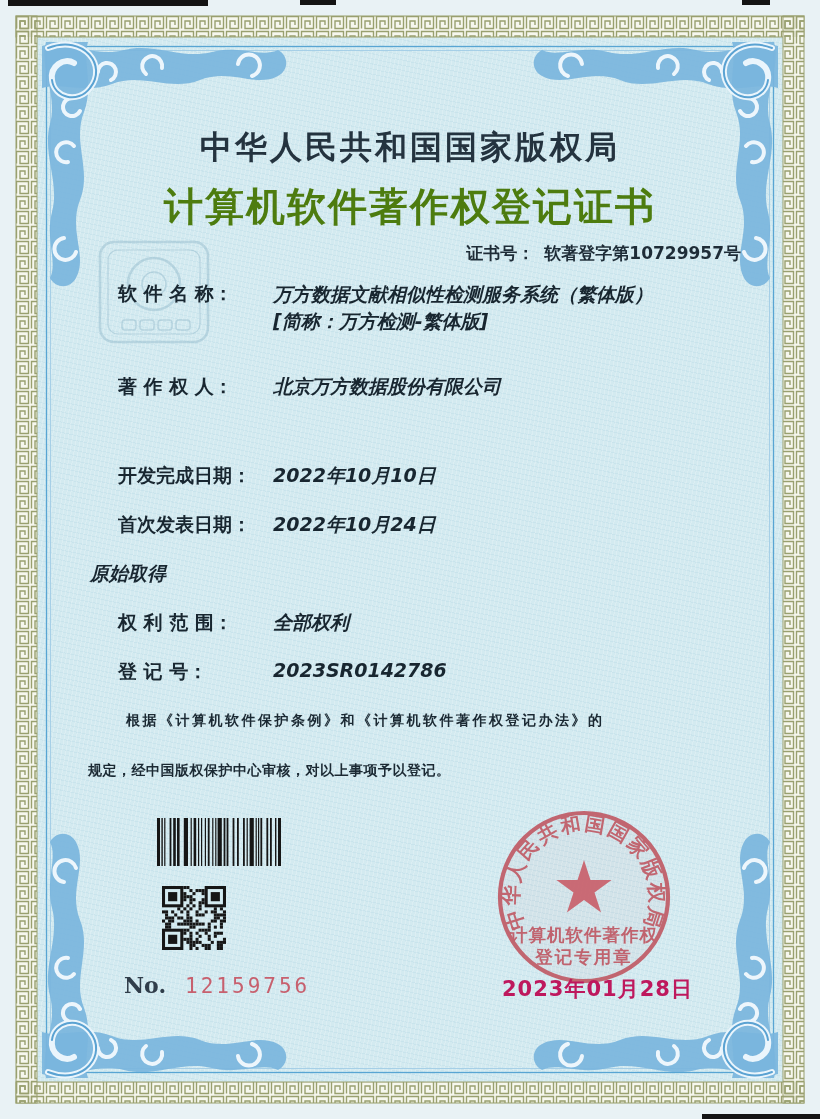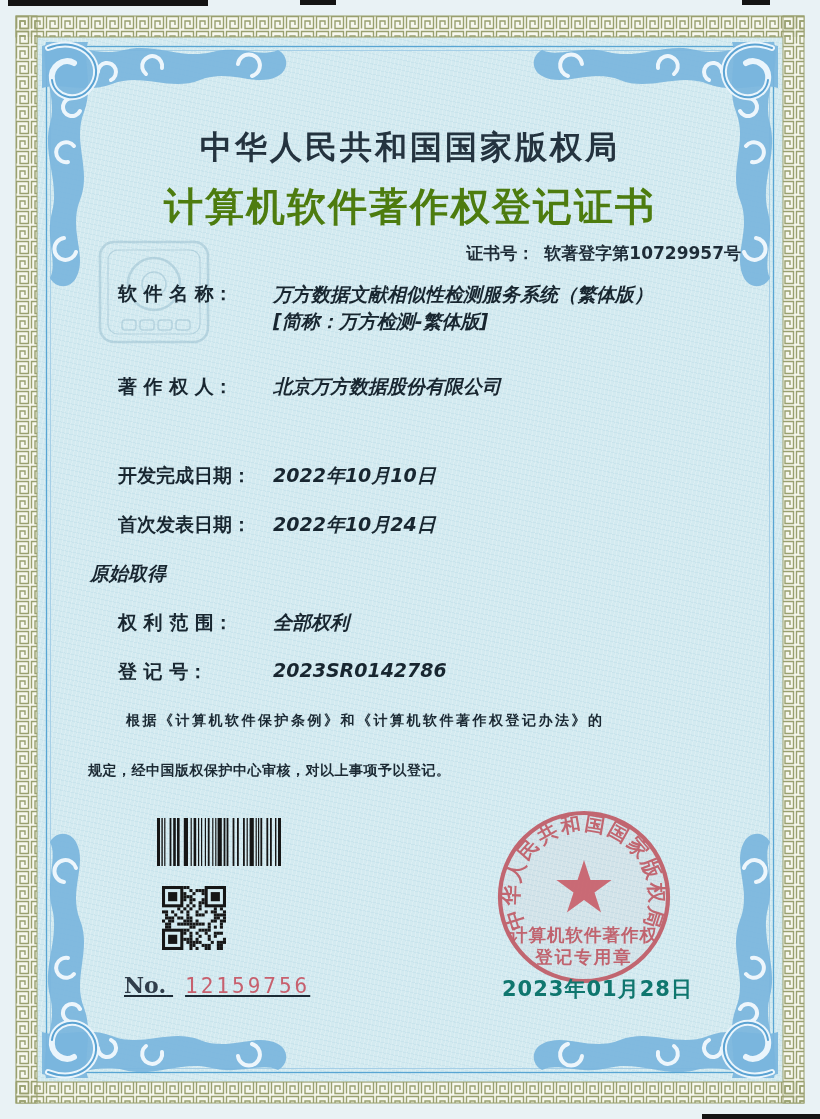--- a/index.html
+++ b/index.html
@@ -45,27 +45,27 @@
   .stmt{
     position:absolute;left:88px;width:660px;
     font-size:14px;font-weight:600;color:#1b2933;white-space:nowrap;
   }
   .stmt.l1{top:712px;text-indent:38px;letter-spacing:2.5px;}
   .stmt.l2{top:762px;letter-spacing:0.5px;}
 
   .barcode{position:absolute;left:157px;top:818px;}
   .qrcode{position:absolute;left:162px;top:886px;}
 
-  .serial{position:absolute;left:124px;top:972px;font-size:22px;text-decoration:underline;}
+  .serial{position:absolute;left:124px;top:972px;font-size:22px;}
   .serial .pfx{font-family:"DejaVu Serif","Liberation Serif",serif;font-weight:bold;color:#303d4a;}
   .serial .no{font-family:"DejaVu Sans Mono","Liberation Mono",monospace;
     color:#c7606e;letter-spacing:3px;margin-left:12px;font-size:21px;}
 
   .issue-date{position:absolute;left:502px;top:975px;font-size:21px;font-weight:bold;
-    color:#0f766e;letter-spacing:1px;z-index:3;}
+    color:#be185d;letter-spacing:1px;z-index:3;}
 
   .seal{position:absolute;left:484px;top:797px;z-index:2;opacity:.92;}
   .sealring{fill:rgba(205,95,105,0.05);stroke:#c05b66;stroke-width:4.2;}
   .sealarc{font-size:20px;letter-spacing:2.5px;fill:#c05b66;font-weight:bold;
     font-family:"DejaVu Serif","Liberation Serif",serif;}
   .sealstar{fill:#c9606b;}
   .sealtxt{font-size:17.5px;fill:#bf5864;font-weight:bold;text-anchor:middle;letter-spacing:1px;
     font-family:"DejaVu Serif","Liberation Serif",serif;}
 </style>
 </head>

